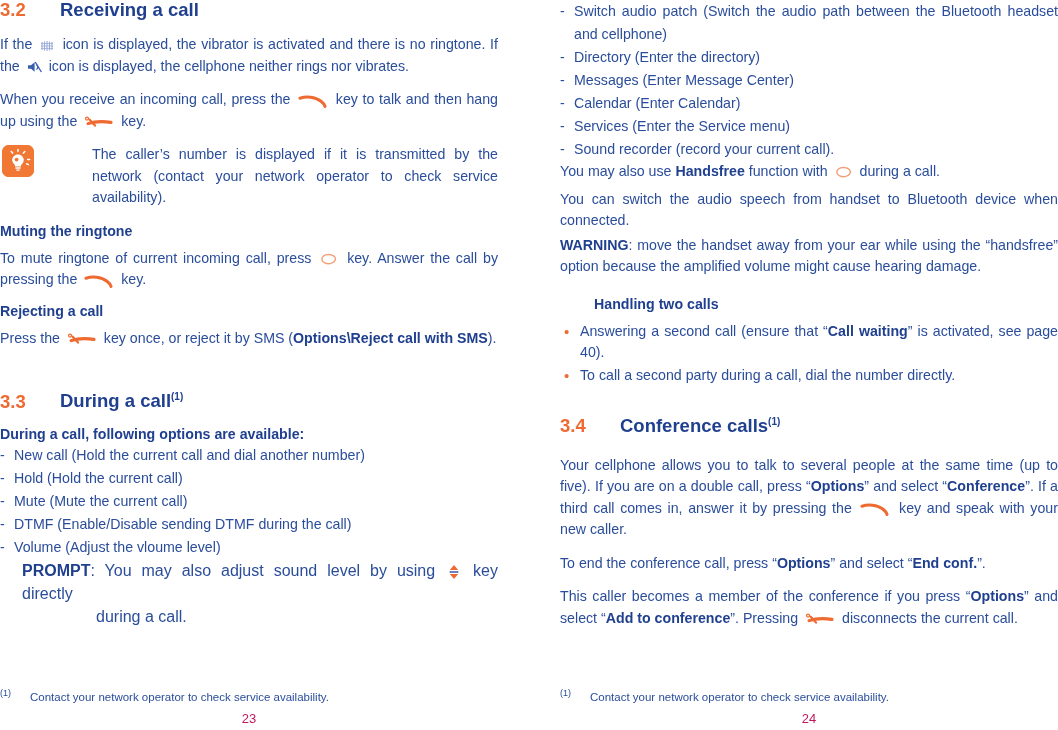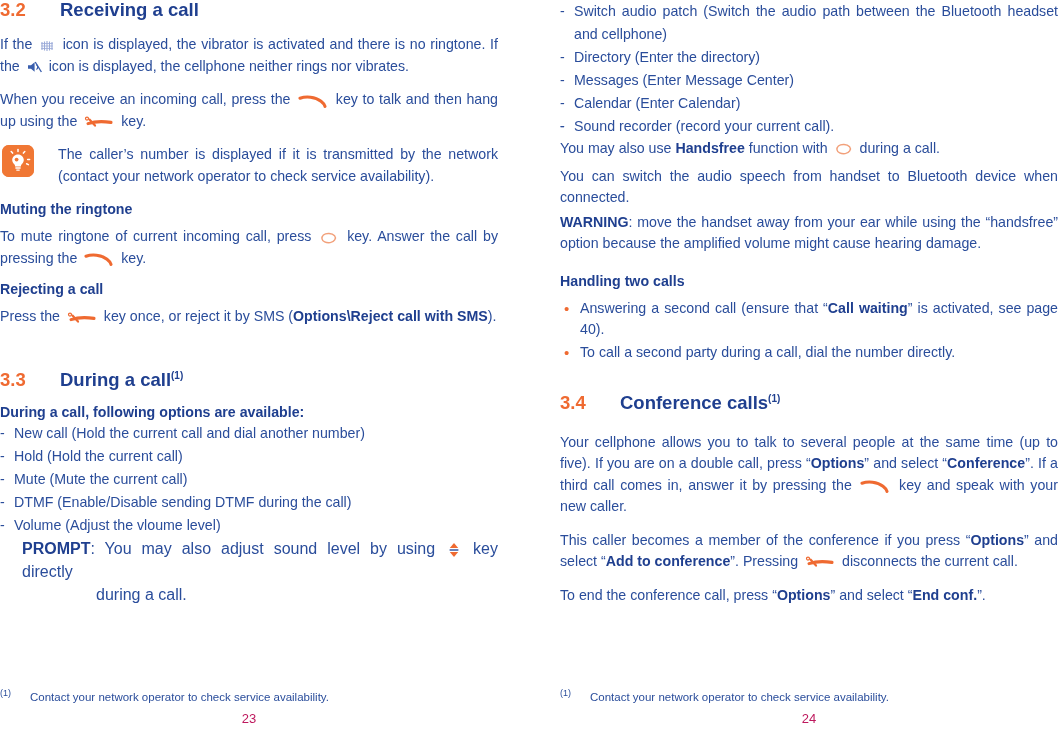--- a/index.html
+++ b/index.html
@@ -129,21 +129,21 @@
     display: block;
     padding-left: 74px;
     text-align: left;
   }
 
   
   .tipbox {
     position: relative;
     margin: 2px 0 14px 0;
     min-height: 40px;
-    padding-left: 58px;
+    padding-left: 92px;
   }
   .tip-icon {
     position: absolute;
     left: 2px;
     top: 1px;
     width: 32px;
     height: 32px;
     background: #f07734;
     border-radius: 7px;
   }
@@ -334,21 +334,21 @@
   </div>
 
   <div class="col col-right">
     <div class="col-inner">
 
       <ul class="dash">
         <li class="just"><span class="dash-mark">-</span><span>Switch audio patch (Switch the audio path between the Bluetooth headset and cellphone)</span></li>
         <li><span class="dash-mark">-</span><span>Directory (Enter the directory)</span></li>
         <li><span class="dash-mark">-</span><span>Messages (Enter Message Center)</span></li>
         <li><span class="dash-mark">-</span><span>Calendar (Enter Calendar)</span></li>
-        <li><span class="dash-mark">-</span></li>
+        <li><span class="dash-mark">-</span><span>Services (Enter the Service menu)</span></li>
         <li><span class="dash-mark">-</span><span>Sound recorder (record your current call).</span></li>
       </ul>
 
       <p class="body tight nojust">
         <span>You may also use</span>
         <b>Handsfree</b>
         <span>function with</span>
         <span class="icn ic-key">
           <svg viewBox="0 0 18 14">
               <path d="M3.4 4 C6 1.8 12 1.8 14.6 4.8 C16.6 7.2 14.4 11 10.2 11.6 C6 12.2 2.4 10.2 2 7.8 C1.8 6.4 2.3 5 3.4 4 Z" fill="none" stroke="#f2a07a" stroke-width="1.4"></path>
@@ -356,21 +356,21 @@
         </span>
         <span>during a call.</span>
       </p>
 
       <p class="body tight" style="margin-top:6px;">You can switch the audio speech from handset to Bluetooth device when connected.</p>
 
       <p class="body">
         <b>WARNING</b><span>: move the handset away from your ear while using the “handsfree” option because the amplified volume might cause hearing damage.</span>
       </p>
 
-      <div class="sub-head" style="margin-top:18px;">Handling two calls</div>
+      <div class="sub-head" style="margin-top:18px;margin-left:34px;">Handling two calls</div>
 
       <ul class="dot">
         <li>
           <span class="dot-mark">•</span>
           <span>Answering a second call (ensure that “</span><b>Call waiting</b><span>” is activated, see page 40).</span>
         </li>
         <li>
           <span class="dot-mark">•</span>
           <span>To call a second party during a call, dial the number directly.</span>
         </li>
@@ -383,34 +383,34 @@
       <p class="body" style="margin-top:18px;">
         <span>Your cellphone allows you to talk to several people at the same time (up to five). If you are on a double call, press “</span><b>Options</b><span>” and select “</span><b>Conference</b><span>”. If a third call comes in, answer it by pressing the</span>
         <span class="icn ic-send">
           <svg viewBox="0 0 30 14">
               <path d="M2 4.2 C8 2.2 17 2.6 23 7.2 C25.4 9 26.6 10.8 27 12.4" stroke="#ef6a31" stroke-width="3.1" fill="none" stroke-linecap="round"></path>
             </svg>
         </span>
         <span>key and speak with your new caller.</span>
       </p>
 
+      <p class="body nojust">
+        <span>To end the conference call, press “</span><b>Options</b><span>” and select “</span><b>End conf.</b><span>”.</span>
+      </p>
+
       <p class="body">
         <span>This caller becomes a member of the conference if you press “</span><b>Options</b><span>” and select “</span><b>Add to conference</b><span>”. Pressing</span>
         <span class="icn ic-end">
           <svg viewBox="0 0 30 14">
             <path d="M4 8.6 C10 6.6 19 6.2 27 7.4" stroke="#ef6a31" stroke-width="3.1" fill="none" stroke-linecap="round"></path>
             <path d="M5.5 4.6 L11 10.6" stroke="#ef6a31" stroke-width="2.2" fill="none" stroke-linecap="round"></path>
             <circle cx="3" cy="3.6" r="1.5" fill="none" stroke="#ef6a31" stroke-width="1.2"></circle>
           </svg>
         </span>
         <span>disconnects the current call.</span>
-      </p>
-
-      <p class="body nojust">
-        <span>To end the conference call, press “</span><b>Options</b><span>” and select “</span><b>End conf.</b><span>”.</span>
       </p>
 
     </div>
 
     <div class="footnote">
       <span class="fn-sup">(1)</span><span>Contact your network operator to check service availability.</span>
     </div>
     <div class="pagenum">24</div>
   </div>
 

